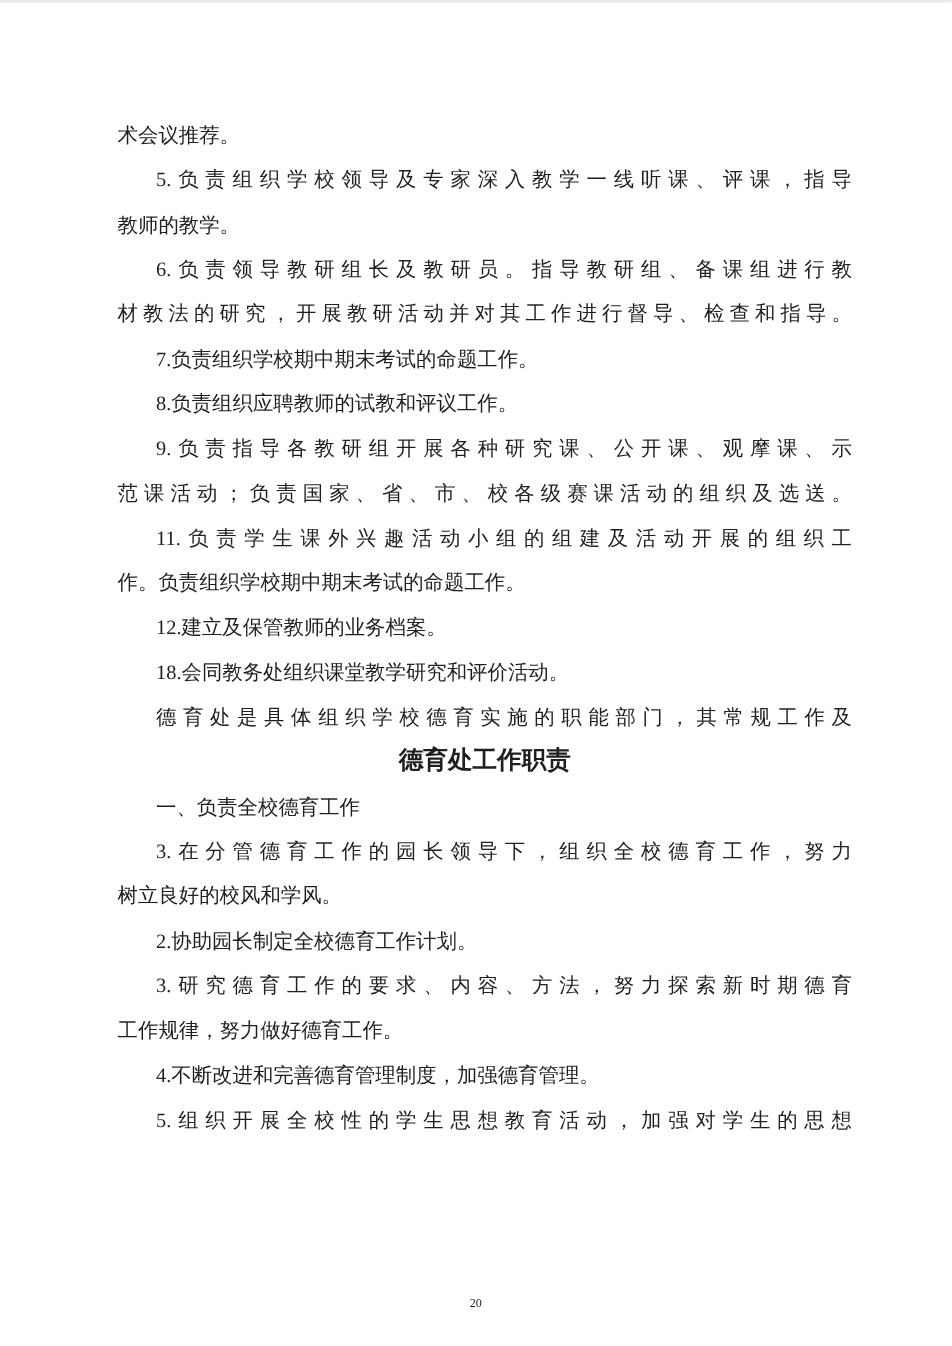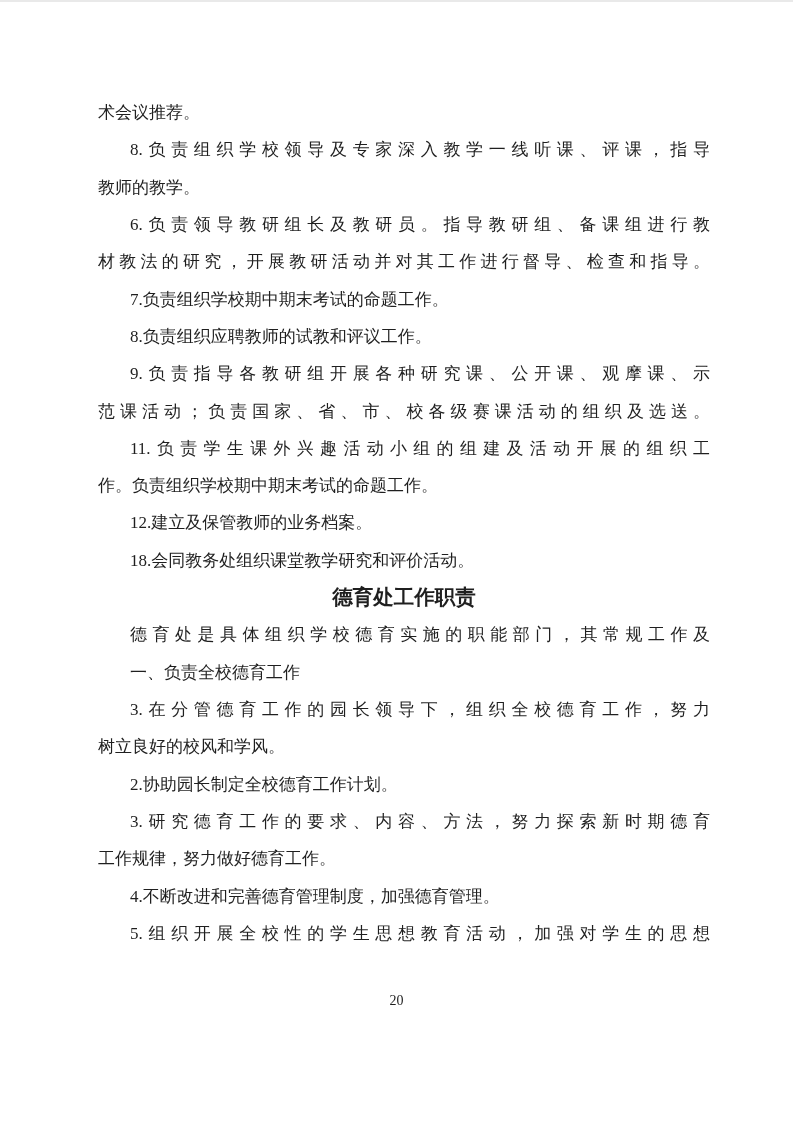--- a/index.html
+++ b/index.html
@@ -46,48 +46,48 @@
     font-weight: bold;
     font-size: 20.5px;
     text-align: center;
     text-align-last: center;
     white-space: nowrap;
   }
 
   .page-number {
     position: absolute;
     left: 0;
-    top: 991px;
+    top: 1077px;
     width: 100%;
     text-align: center;
-    font-size: 14px;
+    font-size: 10px;
     line-height: 20px;
   }
 </style>
 </head>
 <body>
 
 <div class="page" style="color: rgb(31, 31, 31); background: rgb(255, 255, 255);">
   <div class="scan-edge" style="background: rgb(233, 233, 233);"></div>
   <div class="text-block">
       <div class="line">术会议推荐。</div>
-      <div class="line indent fill">8.负责组织学校领导及专家深入教学一线听课、评课，指导</div>
+      <div class="line indent fill">5.负责组织学校领导及专家深入教学一线听课、评课，指导</div>
       <div class="line">教师的教学。</div>
       <div class="line indent fill">6.负责领导教研组长及教研员。指导教研组、备课组进行教</div>
       <div class="line fill">材教法的研究，开展教研活动并对其工作进行督导、检查和指导。</div>
       <div class="line indent">7.负责组织学校期中期末考试的命题工作。</div>
       <div class="line indent">8.负责组织应聘教师的试教和评议工作。</div>
       <div class="line indent fill">9.负责指导各教研组开展各种研究课、公开课、观摩课、示</div>
       <div class="line fill">范课活动；负责国家、省、市、校各级赛课活动的组织及选送。</div>
       <div class="line indent fill">11.负责学生课外兴趣活动小组的组建及活动开展的组织工</div>
       <div class="line">作。负责组织学校期中期末考试的命题工作。</div>
       <div class="line indent">12.建立及保管教师的业务档案。</div>
       <div class="line indent">18.会同教务处组织课堂教学研究和评价活动。</div>
+      <div class="line indent fill">德育处是具体组织学校德育实施的职能部门，其常规工作及</div>
       <div class="line heading">德育处工作职责</div>
-      <div class="line indent fill">德育处是具体组织学校德育实施的职能部门，其常规工作及</div>
       <div class="line indent">一、负责全校德育工作</div>
       <div class="line indent fill">3.在分管德育工作的园长领导下，组织全校德育工作，努力</div>
       <div class="line">树立良好的校风和学风。</div>
       <div class="line indent">2.协助园长制定全校德育工作计划。</div>
       <div class="line indent fill">3.研究德育工作的要求、内容、方法，努力探索新时期德育</div>
       <div class="line">工作规律，努力做好德育工作。</div>
       <div class="line indent">4.不断改进和完善德育管理制度，加强德育管理。</div>
       <div class="line indent fill">5.组织开展全校性的学生思想教育活动，加强对学生的思想</div>
     </div>
   <div class="page-number">20</div>

